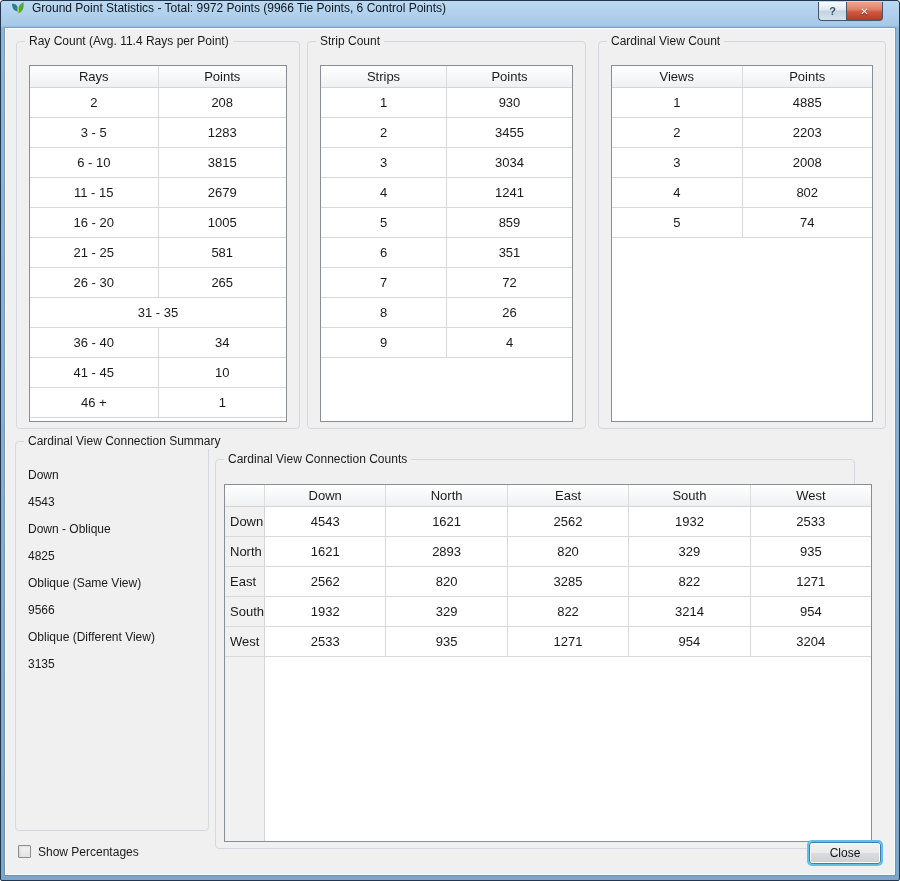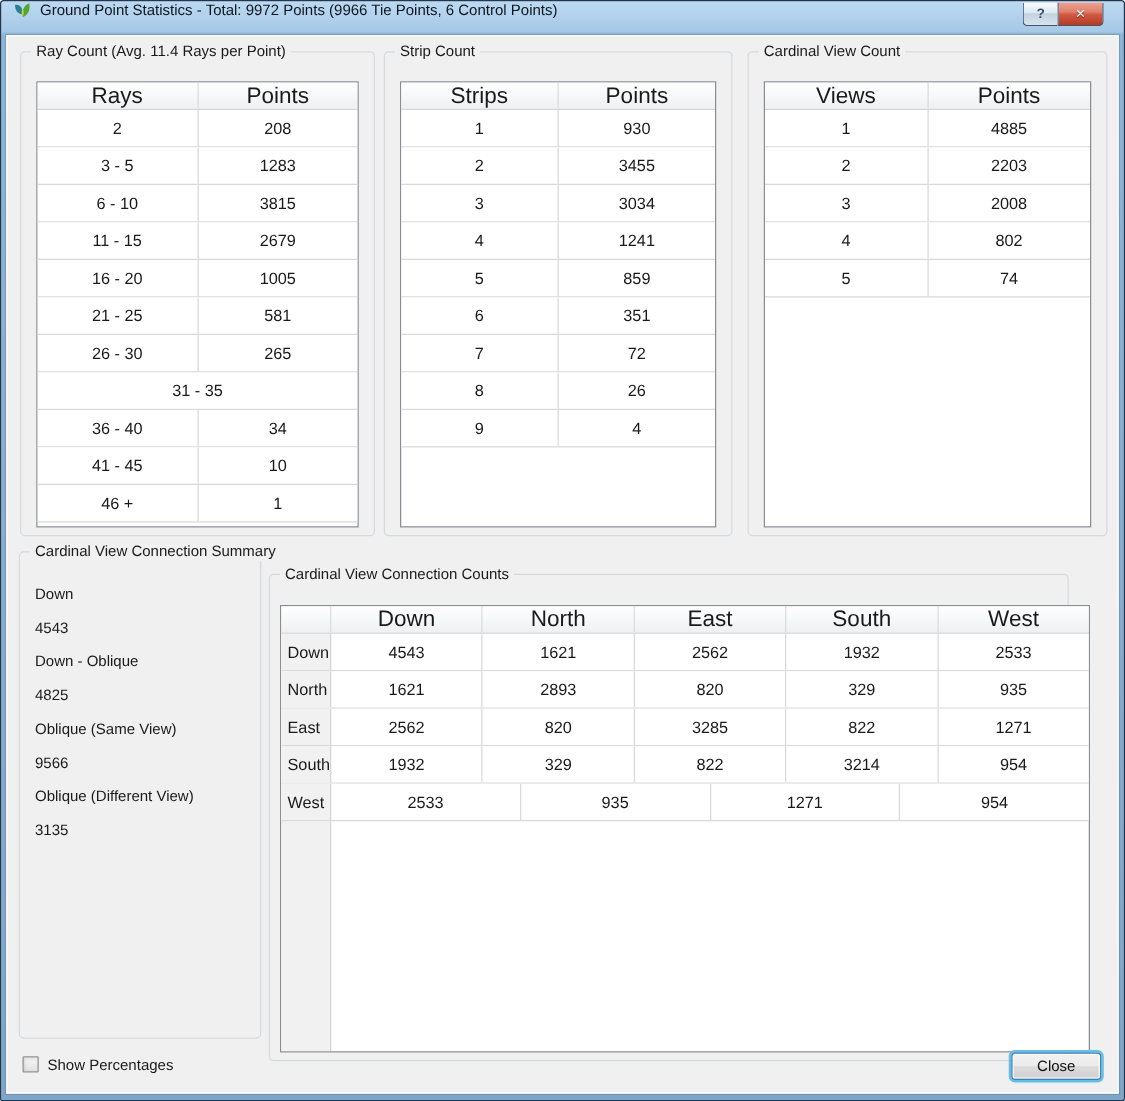--- a/index.html
+++ b/index.html
@@ -36,21 +36,21 @@
   .g-views{left:592px;top:12px;width:288px;height:388px;}
   .g-summary{left:9px;top:412px;width:194px;height:390px;}
   .g-counts{left:209px;top:430px;width:640px;height:390px;}
 
   
   .qtable{position:absolute;background:#fff;border:1px solid #898d94;overflow:hidden;}
   .count-table{left:12px;top:23px;width:calc(100% - 24px);height:357px;}
   .matrix-table{left:8px;top:24px;width:648px;height:358px;}
   .qt-header{display:flex;height:22px;background:linear-gradient(#ffffff,#f6f7f8 55%,#eef0f1);
     border-bottom:1px solid #d5d5d5;position:relative;z-index:2;}
-  .qt-th{flex:1;display:flex;align-items:center;justify-content:center;font-size:18px;
+  .qt-th{flex:1;display:flex;align-items:center;justify-content:center;font-size:13px;
     border-right:1px solid #dcdcdc;}
   .qt-th:last-child{border-right:none;}
   .qt-row{display:flex;height:30px;border-bottom:1px solid #d9d9d9;position:relative;z-index:1;background:#fff;}
   .qt-td{flex:1;display:flex;align-items:center;justify-content:center;font-size:13px;
     border-right:1px solid #d9d9d9;}
   .qt-td:last-child{border-right:none;}
   
   [data-count-table="ray_count"] .qt-row:first-of-type .qt-td:first-child{position:relative;}
   [data-count-table="ray_count"] .qt-row:first-of-type .qt-td:first-child::after{
     content:'';position:absolute;inset:-1px 0 0 0;border:1px dotted #2b2b2b;pointer-events:none;}
@@ -288,20 +288,21 @@
             <div class="qt-td">822</div>
             <div class="qt-td">3214</div>
             <div class="qt-td">954</div>
           </div>
           <div class="qt-row">
             <div class="m-vh">West</div>
             <div class="qt-td">2533</div>
             <div class="qt-td">935</div>
             <div class="qt-td">1271</div>
             <div class="qt-td">954</div>
+            <div class="qt-td">3204</div>
           </div>
         </div>
     </div>
 
     <div class="footer-check">
       <span class="checkbox"></span>
       <span class="check-label">Show Percentages</span>
     </div>
 
     <button class="close-btn">Close</button>

